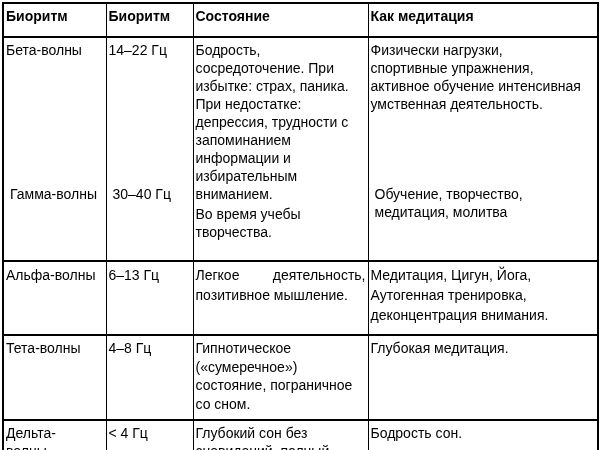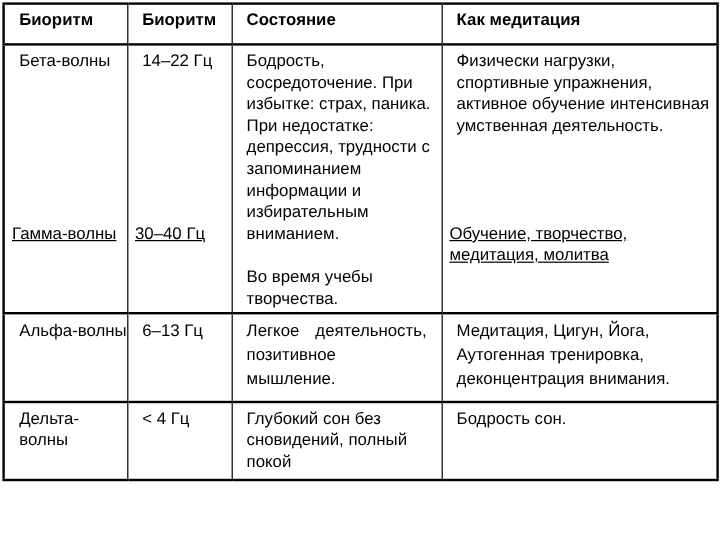--- a/index.html
+++ b/index.html
@@ -24,21 +24,21 @@
     border: 2px solid #000000;
   }
   table.bio th,
   table.bio td {
     border-left: 1px solid #000000;
     border-right: 1px solid #000000;
     border-top: 2px solid #000000;
     border-bottom: 2px solid #000000;
     vertical-align: top;
     text-align: left;
-    padding: 3px 12px;
+    padding: 3px 2px;
     font-size: 14px;
     line-height: 18px;
     overflow: hidden;
   }
   table.bio th {
     font-weight: 700;
     height: 25px;
     padding-top: 4px;
     line-height: 16px;
   }
@@ -51,23 +51,22 @@
   
   .preline { white-space: pre; }
 
   
   tr.row-beta-gamma td { height: 216px; line-height: 18px; position: relative; }
   .gamma-slot {
     position: absolute;
     top: 147px;
     left: 6px;
     right: 6px;
-    text-decoration: underline;
   }
-  .para-extra { margin-top: 18px; }
+  .para-extra { margin-top: 2px; }
 
   tr.row-alpha td { height: 66px; line-height: 20px; }
   tr.row-theta td { height: 77px; line-height: 18.5px; }
   tr.row-delta td { height: 57px; line-height: 18px; }
 
   
   .spread {
     display: flex;
     justify-content: space-between;
     text-align: center;
@@ -137,20 +136,37 @@
             <span>деятельность,</span>
           </div>
           <div>позитивное мышление.</div>
         </td>
         <td>
           <div class="preline">Медитация, Цигун, Йога,
 Аутогенная тренировка,
 деконцентрация внимания.</div>
         </td>
       </tr>
+      <tr class="row-theta">
+        <td>
+          <div class="preline">Тета-волны</div>
+        </td>
+        <td>
+          <div class="preline">4–8 Гц</div>
+        </td>
+        <td>
+          <div class="preline">Гипнотическое
+(«сумеречное»)
+состояние, пограничное
+со сном.</div>
+        </td>
+        <td>
+          <div class="preline">Глубокая медитация.</div>
+        </td>
+      </tr>
       <tr class="row-delta">
         <td>
           <div class="preline">Дельта-
 волны</div>
         </td>
         <td>
           <div class="preline">&lt; 4 Гц</div>
         </td>
         <td>
           <div class="preline">Глубокий сон без

